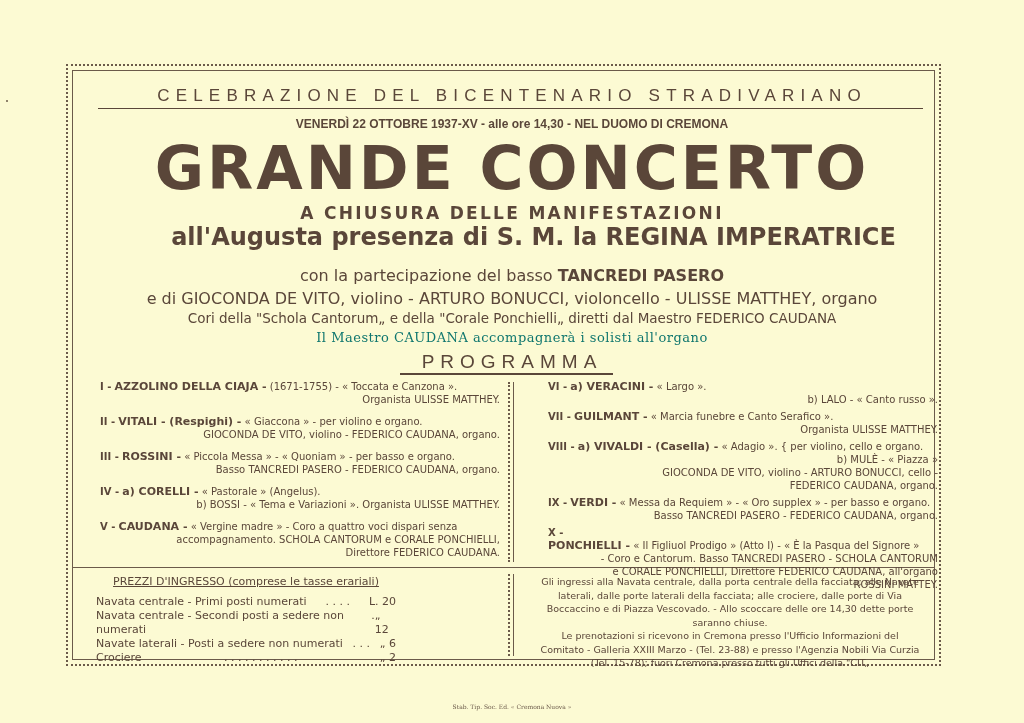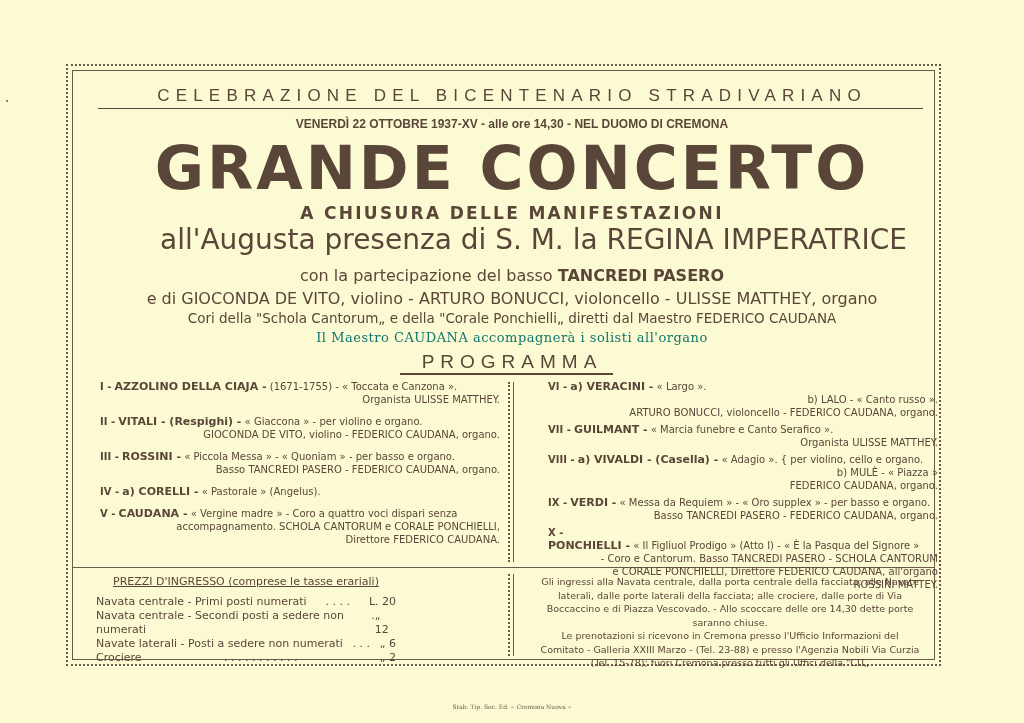--- a/index.html
+++ b/index.html
@@ -8,21 +8,21 @@
   .frame{position:absolute;left:66px;top:64px;width:875px;height:602px;
          border:2px dotted #6b5a4a;box-sizing:border-box;}
   .frame-inner{position:absolute;left:4px;top:4px;right:4px;bottom:4px;border:1px solid #6b5a4a;}
   .abs{position:absolute;white-space:nowrap;}
   .center{left:0;right:0;text-align:center;}
   .hdr{top:86px;font-size:17px;letter-spacing:6.2px;font-family:"Liberation Sans",sans-serif;}
   .hdr-rule{position:absolute;left:98px;width:825px;top:108px;border-top:1.5px solid #5a4639;}
   .date{top:117px;font-size:12px;font-weight:bold;font-family:"Liberation Sans",sans-serif;}
   .title{top:132px;font-size:60px;font-weight:bold;letter-spacing:3px;font-family:"DejaVu Sans",sans-serif;line-height:72px;transform:scaleX(1.0);}
   .sub1{top:203px;font-size:17px;font-weight:bold;letter-spacing:2.3px;}
-  .sub2{top:223px;font-size:28px;font-weight:normal;transform-origin:center;margin-left:43px;}
+  .sub2{top:223px;font-size:24px;font-weight:bold;transform-origin:center;margin-left:43px;}
   .part{top:266px;font-size:16px;}
   .part b{font-weight:bold;}
   .line2{top:289px;font-size:16px;}
   .line3{top:310px;font-size:13.5px;}
   .line4{top:330px;font-size:13px;font-family:"DejaVu Serif","Liberation Serif",serif;letter-spacing:0.5px;color:#0f766e;}
   .prog{top:351px;font-size:19px;letter-spacing:6px;font-family:"Liberation Sans",sans-serif;}
   .prog-rule{position:absolute;left:400px;width:213px;top:373px;border-top:2px solid #5a4639;}
   .divider{position:absolute;left:508px;width:3px;border-left:2px dotted #6b5a4a;border-right:1px solid #6b5a4a;}
   .hrule{position:absolute;left:72px;width:863px;border-top:1px solid #6b5a4a;}
   .col{position:absolute;font-size:10px;line-height:13px;}
@@ -76,45 +76,46 @@
     <span class="indent" style="padding-left:48px">GIOCONDA DE VITO, violino - FEDERICO CAUDANA, organo.</span>
   </div>
   <div class="item">
     <span class="num">III -</span>
     <b>ROSSINI -</b><span> « Piccola Messa » - « Quoniam » - per basso e organo.</span>
     <span class="indent" style="padding-left:48px">Basso TANCREDI PASERO - FEDERICO CAUDANA, organo.</span>
   </div>
   <div class="item">
     <span class="num">IV -</span>
     <b>a) CORELLI -</b><span> « Pastorale » (Angelus).</span>
+    <span class="indent" style="padding-left:26px">b) BOSSI - « Tema e Variazioni ». Organista ULISSE MATTHEY.</span>
   </div>
   <div class="item">
     <span class="num">V -</span>
     <b>CAUDANA -</b><span> « Vergine madre » - Coro a quattro voci dispari senza</span>
     <span class="indent" style="padding-left:48px">accompagnamento. SCHOLA CANTORUM e CORALE PONCHIELLI,</span>
     <span class="indent" style="padding-left:48px">Direttore FEDERICO CAUDANA.</span>
   </div>
 </div>
 
 <div class="col" style="left:548px;top:380px;width:390px;">
   <div class="item" style="margin-bottom:4px">
     <span class="num">VI -</span>
     <b>a) VERACINI -</b><span> « Largo ».</span>
     <span class="indent" style="padding-left:26px">b) LALO - « Canto russo ».</span>
-    <span class="indent" style="padding-left:40px">ARTURO BONUCCI, violoncello - FEDERICO CAUDANA, organo.</span>
   </div>
   <div class="item" style="margin-bottom:4px">
     <span class="num">VII -</span>
     <b>GUILMANT -</b><span> « Marcia funebre e Canto Serafico ».</span>
     <span class="indent" style="padding-left:40px">Organista ULISSE MATTHEY.</span>
   </div>
   <div class="item" style="margin-bottom:4px">
     <span class="num">VIII -</span>
     <b>a) VIVALDI - (Casella) -</b><span> « Adagio ».  { per violino, cello e organo.</span>
     <span class="indent" style="padding-left:26px">b) MULÈ - « Piazza »</span>
+    <span class="indent" style="padding-left:40px">GIOCONDA DE VITO, violino - ARTURO BONUCCI, cello -</span>
     <span class="indent" style="padding-left:40px">FEDERICO CAUDANA, organo.</span>
   </div>
   <div class="item" style="margin-bottom:4px">
     <span class="num">IX -</span>
     <b>VERDI -</b><span> « Messa da Requiem » - « Oro supplex » - per basso e organo.</span>
     <span class="indent" style="padding-left:40px">Basso TANCREDI PASERO - FEDERICO CAUDANA, organo.</span>
   </div>
   <div class="item" style="margin-bottom:4px">
     <span class="num">X -</span>
     <b>PONCHIELLI -</b><span> « Il Figliuol Prodigo » (Atto I) - « È la Pasqua del Signore »</span>

